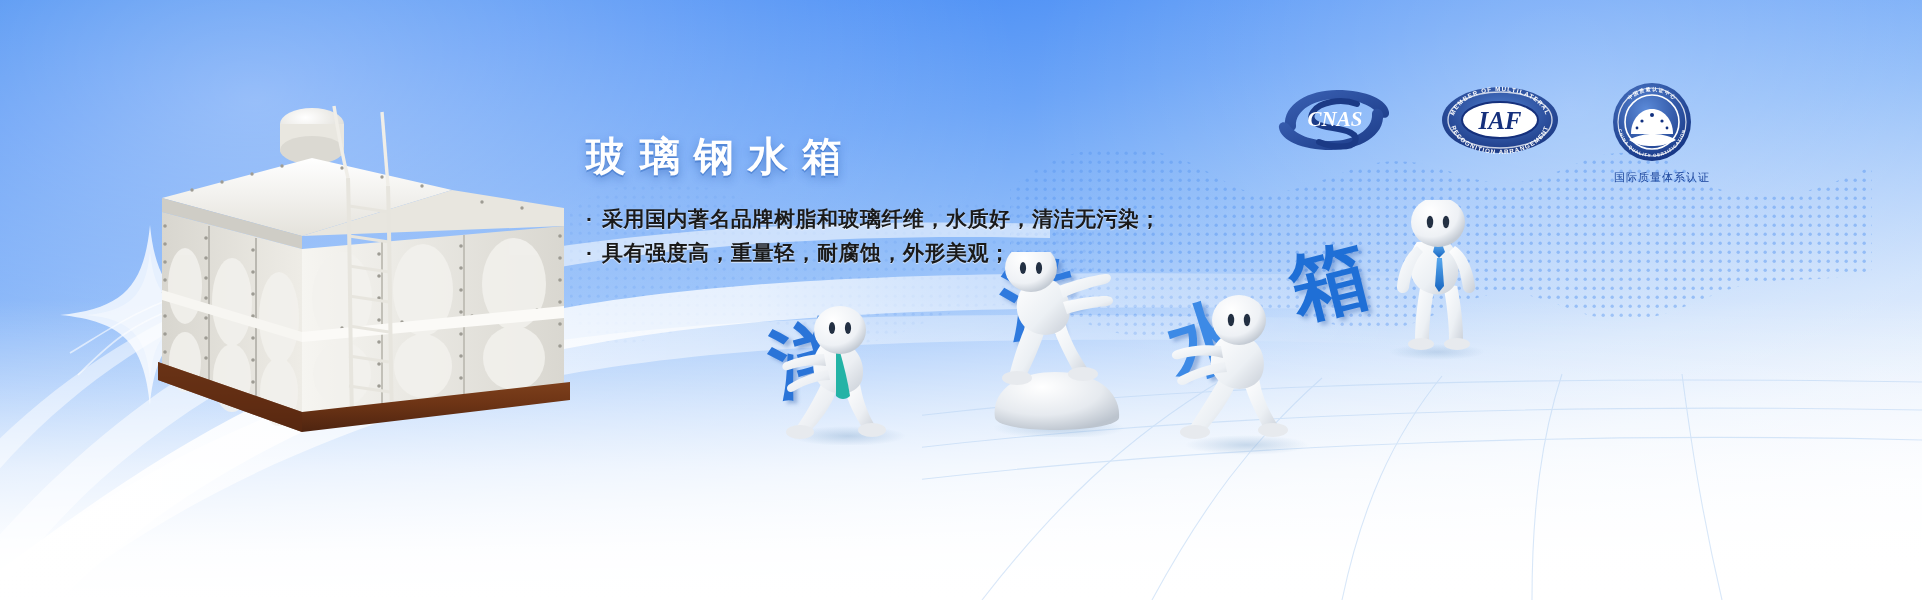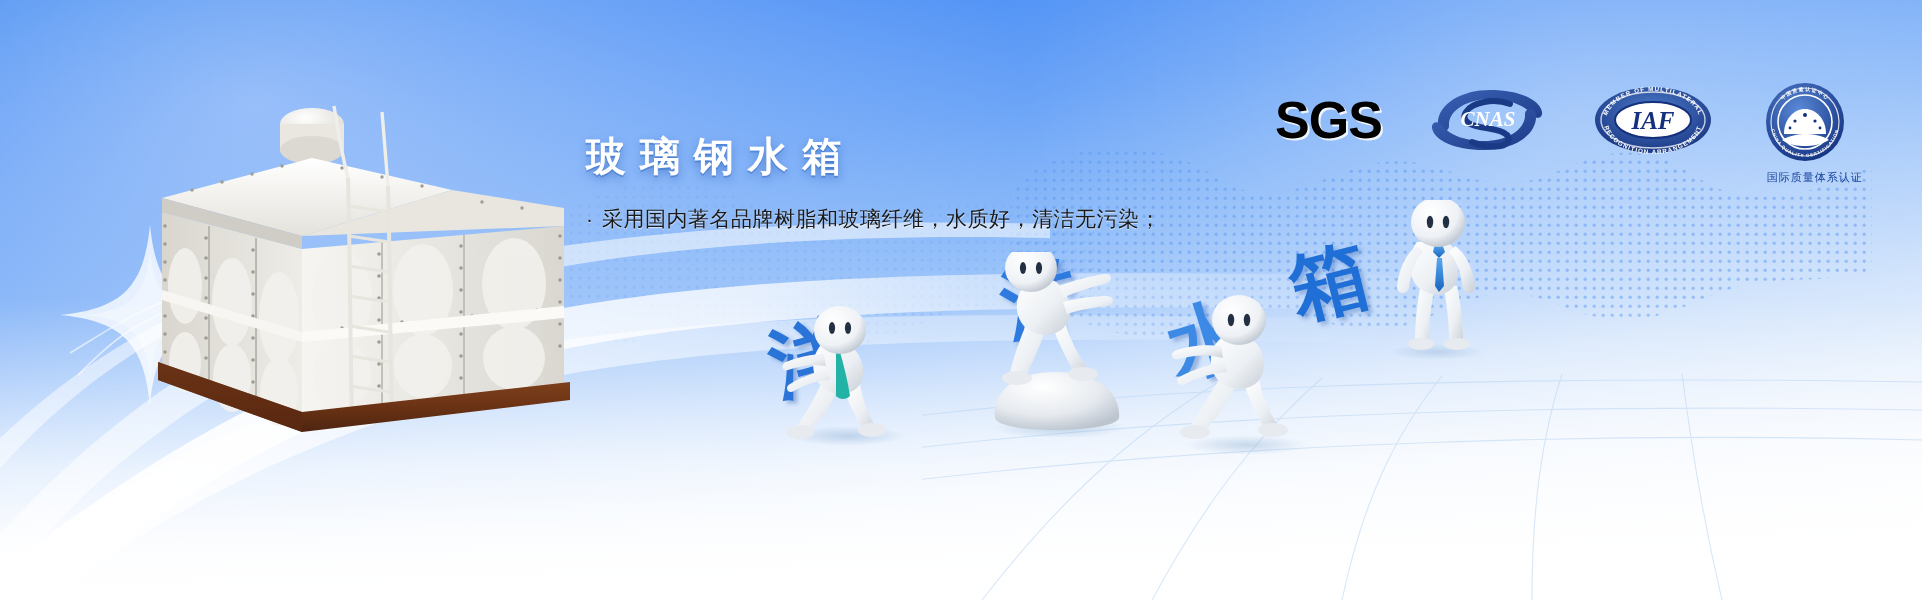--- a/index.html
+++ b/index.html
@@ -125,21 +125,21 @@
        0 4px 10px rgba(20,70,160,.40);
     white-space: nowrap;
   }
   .bullets {
     margin: 26px 0 0 0;
     padding: 0;
     list-style: none;
   }
   .bullets li {
     font-size: 21px;
-    font-weight: normal;
+    font-weight: bold;
     color: #1a1a1a;
     line-height: 1.62;
     letter-spacing: .5px;
     white-space: nowrap;
     text-shadow: 0 1px 1px rgba(255,255,255,.65);
   }
   .bullets li .dot {
     display: inline-block;
     width: 16px;
     color: #1a1a1a;
@@ -463,28 +463,28 @@
     <path d="M6,276 L150,326 L418,296 L418,314 L150,346 L6,294 Z" fill="url(#baseG)"></path>
     <path d="M6,276 L150,326 L150,346 L6,294 Z" fill="#5b2a11" opacity=".7"></path>
   </svg>
 
   <div id="headline-block">
     <h1 class="headline">玻璃钢水箱</h1>
     <ul class="bullets">
       <li>
         <span class="dot">·</span><span>采用国内著名品牌树脂和玻璃纤维，水质好，清洁无污染；</span>
       </li>
+      <li>
+        <span class="dot">·</span><span>具有强度高，重量轻，耐腐蚀，外形美观；</span>
+      </li>
     </ul>
   </div>
 
   <div id="certs">
 
-    <div class="cert">
-      <div class="sgs-wordmark">SGS</div>
-    </div>
 
     <div class="cert cnas-wrap">
       <svg viewBox="0 0 118 70" width="118" height="70">
         <defs>
           <linearGradient id="cnasG" x1="0" y1="0" x2="1" y2="1">
             <stop offset="0%" stop-color="#3b62b5"></stop>
               <stop offset="100%" stop-color="#1b3a86"></stop>
           </linearGradient>
         </defs>
         <path d="M10,42 C8,20 34,6 62,6 C92,6 112,16 114,28 C115,34 108,36 104,31

